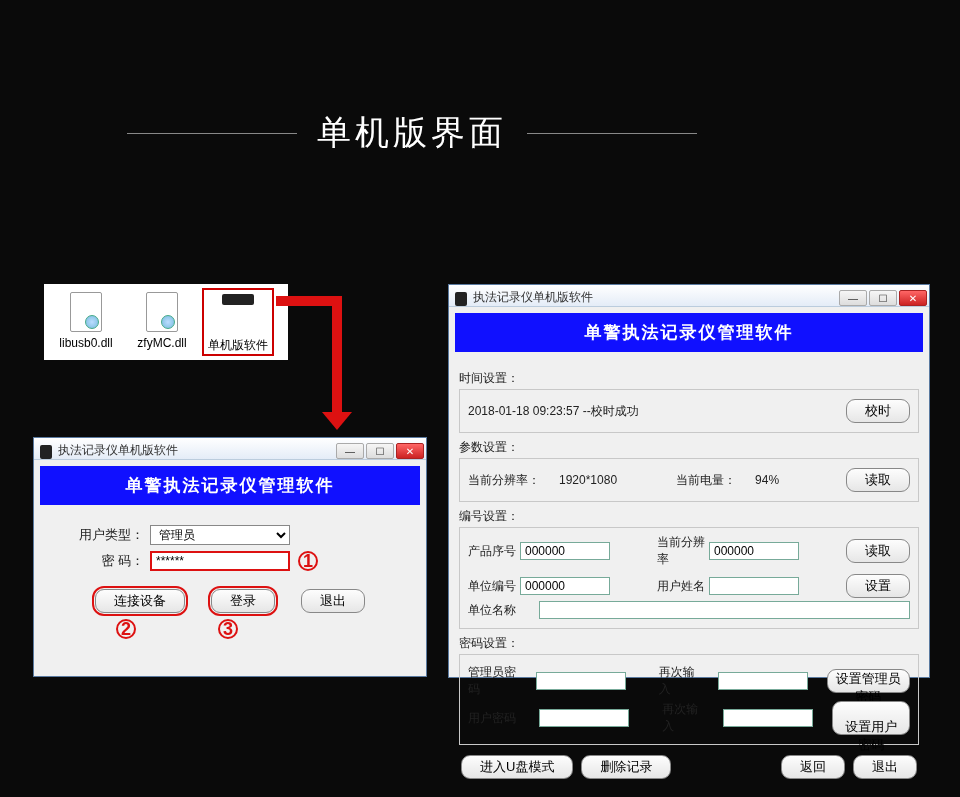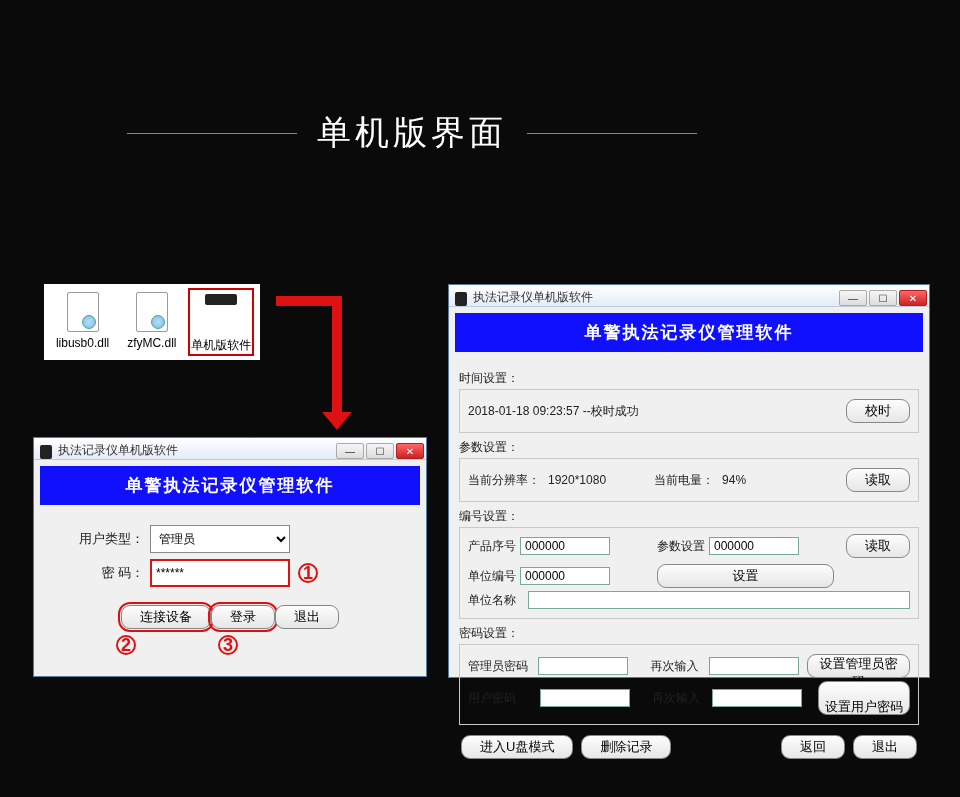--- a/index.html
+++ b/index.html
@@ -14,21 +14,21 @@
 .page-title-row {
   position: absolute; top: 110px; left: 0; width: 824px;
   display: flex; align-items: center; justify-content: center;
 }
 .page-title-line { height: 1px; background: #888; flex: 0 0 170px; }
 .page-title { color: #fff; font-size: 34px; font-weight: 300; margin: 0 20px; letter-spacing: 4px; }
 
 
 .files-panel {
   position: absolute; top: 284px; left: 44px;
-  width: 216px; height: 76px; background: #fff;
+  width: 244px; height: 76px; background: #fff;
   display: flex; gap: 4px; padding: 4px 6px;
 }
 .file-icon {
   width: 72px; display: flex; flex-direction: column; align-items: center; justify-content: flex-start;
   padding-top: 4px; font-size: 12px; color: #000;
 }
 .file-icon.selected { border: 2px solid #c00; gap: 28px; }
 .file-glyph {
   width: 32px; height: 40px; background: #fff; border: 1px solid #999;
   border-radius: 2px; position: relative; margin-bottom: 4px;
@@ -80,47 +80,47 @@
 .blue-header {
   margin: 6px; background: #1010ff; color: #fff; text-align: center;
   font-size: 17px; padding: 8px 0; font-weight: bold; letter-spacing: 2px;
 }
 
 .form-area { padding: 8px 0; font-size: 13px; color: #222; }
 .row { display: flex; align-items: center; margin: 6px 0; }
 .lbl { width: 70px; text-align: right; margin-right: 6px; }
 
 select, input.txt {
-  height: 28px; border: 1px solid #888; font-size: 12px; padding: 0 4px; background: #fff;
+  height: 20px; border: 1px solid #888; font-size: 12px; padding: 0 4px; background: #fff;
 }
 select { width: 140px; }
 input.pw { width: 140px; border: 2px solid #d11 !important; }
 
 .red-num {
   color: #d11; font-size: 18px; border: 2px solid #d11; border-radius: 50%;
   width: 20px; height: 20px; display: inline-flex; align-items: center; justify-content: center;
   margin-left: 8px; font-weight: bold;
 }
 .red-num.under { position: absolute; }
 
-.btnrow { display: flex; margin-top: 18px; justify-content: center; }
+.btnrow { display: flex; gap: 26px; margin-top: 18px; justify-content: center; }
 button.w {
   height: 24px; padding: 0 18px; font-size: 13px;
   background: linear-gradient(#fdfdfd,#e6e6e6); border: 1px solid #888; border-radius: 9px;
   cursor: pointer;
 }
 button.w.red { outline: 2px solid #d11; outline-offset: 1px; }
 
 
 .main-body { padding: 6px 10px 10px; font-size: 12px; color: #222; }
 .section-lbl { font-size: 12px; margin: 6px 0 2px; }
 .grp {
   border: 1px solid #c8c8c8; padding: 6px 8px; margin-bottom: 6px;
 }
-.grp .line { display: flex; align-items: center; gap: 8px; margin: 3px 0; }
+.grp .line { display: flex; align-items: center; gap: 19px; margin: 3px 0; }
 .grp .k { width: 52px; text-align: left; }
 .grp input.txt { border: 1px solid #7a9; height: 18px; }
 .rbtn { margin-left: auto; }
 .pair { display: flex; align-items: center; }
 .col2 { display: grid; grid-template-columns: 1fr 1fr auto; gap: 6px 12px; align-items: center; }
 
 .bottom-row {
   display: flex; gap: 8px; margin-top: 6px; padding: 4px 2px;
 }
 .bottom-row .spacer { flex: 1; }
@@ -222,28 +222,32 @@
     </div>
 
     <div class="section-lbl">编号设置：</div>
     <div class="grp">
       <div class="col2">
         <div class="pair">
           <span class="k">产品序号</span>
           <input class="txt" style="width: 90px;" value="000000">
         </div>
         <div class="pair">
-          <span class="k">参数设置</span>
+          <span class="k">当前分辨率</span>
           <input class="txt" style="width: 90px;" value="000000">
         </div>
         <button class="w">读取</button>
 
         <div class="pair">
           <span class="k">单位编号</span>
           <input class="txt" style="width: 90px;" value="000000">
+        </div>
+        <div class="pair">
+          <span class="k">用户姓名</span>
+          <input class="txt" style="width: 90px;" value="">
         </div>
         <button class="w">设置</button>
       </div>
       <div class="line">
         <span class="k">单位名称</span>
         <input class="txt" style="flex: 1 1 0%;" value="">
       </div>
     </div>
 
     <div class="section-lbl">密码设置：</div>

